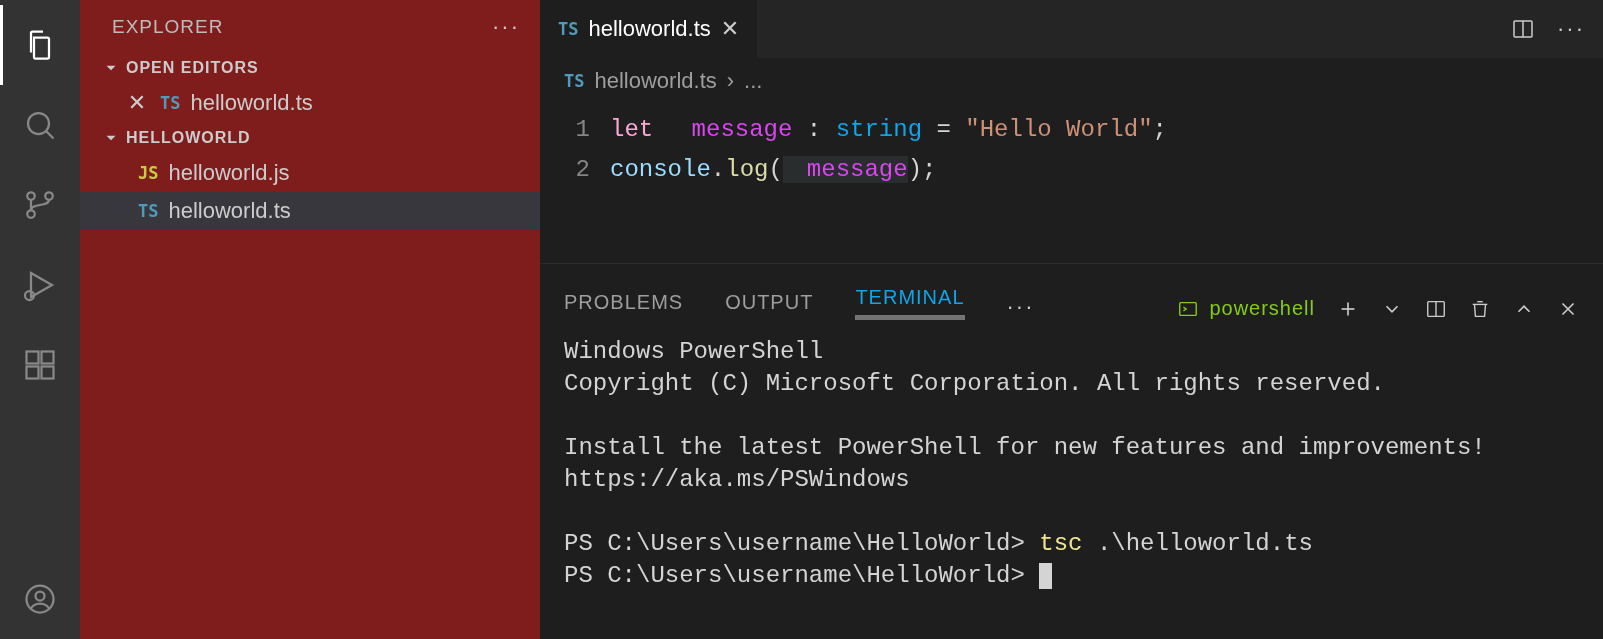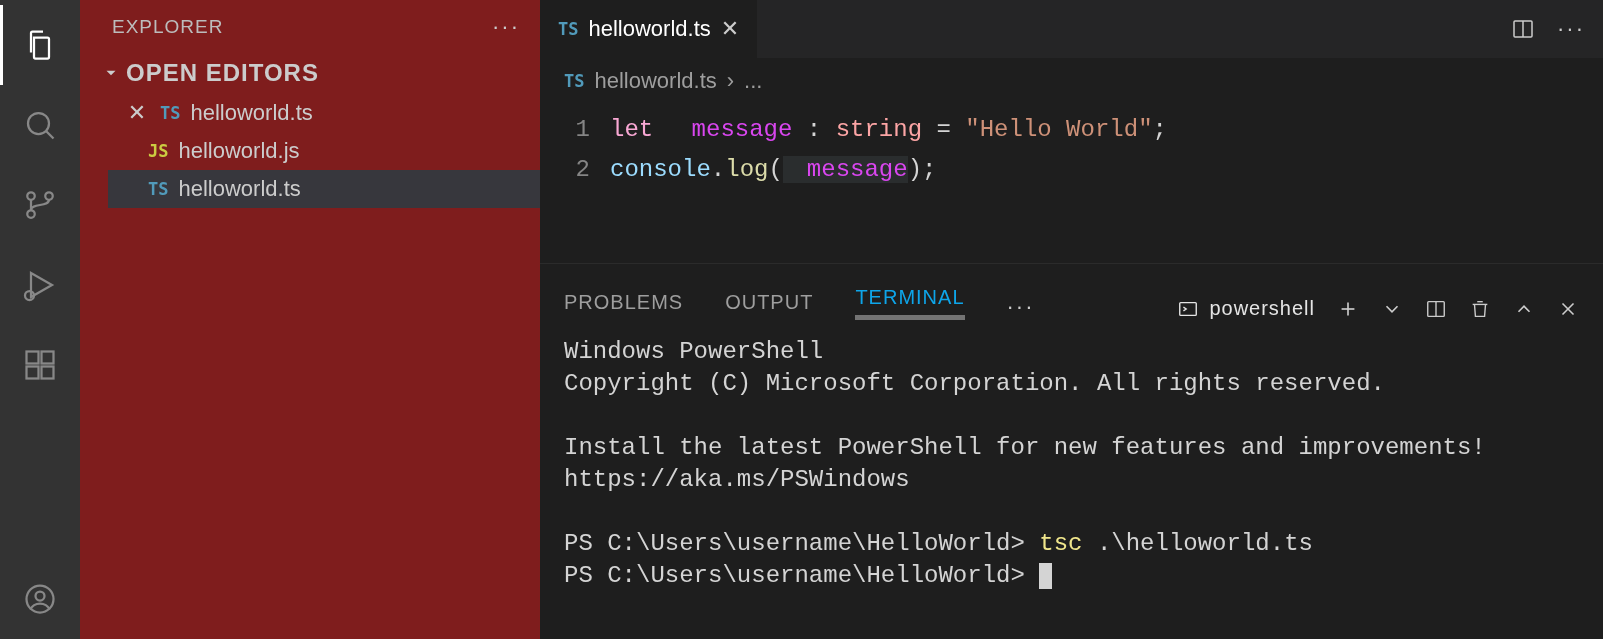--- a/index.html
+++ b/index.html
@@ -10,58 +10,58 @@
   .activity { width:80px; background:#333333; display:flex; flex-direction:column; align-items:center; padding-top:5px; position:relative; }
   .activity .act-item { width:80px; height:80px; display:flex; align-items:center; justify-content:center; color:#888; cursor:pointer; position:relative; }
   .activity .act-item.active { color:#fff; }
   .activity .act-item.active::before { content:""; position:absolute; left:0; top:0; bottom:0; width:3px; background:#fff; }
   .activity .spacer { flex:1; }
   .activity svg { width:36px; height:36px; }
 
   
   .sidebar { width:460px; background:#7f1d1d; display:flex; flex-direction:column; }
   .sb-header { display:flex; align-items:center; justify-content:space-between; padding:14px 20px 12px 32px; font-size:19px; letter-spacing:1px; color:#bcbcbc; }
-  .sb-section { font-size:24px; font-weight:700; letter-spacing:1px; color:#cccccc; padding:7px 0 7px 22px; display:flex; align-items:center; gap:6px; cursor:pointer; }
+  .sb-section { font-size:16px; font-weight:700; letter-spacing:1px; color:#cccccc; padding:7px 0 7px 22px; display:flex; align-items:center; gap:6px; cursor:pointer; }
   .sb-item { display:flex; align-items:center; gap:10px; padding:6px 0 6px 44px; font-size:22px; color:#cccccc; cursor:pointer; }
   .sb-item .close { width:26px; display:flex; justify-content:center; color:#ccc; }
   .sb-item.selected { background:#37373d; }
-  .sb-item.noclose { padding-left:40px;margin-left:28px; }
+  .sb-item.noclose { padding-left:58px; }
   .ts-badge { color:#519aba; font-weight:700; font-size:17px; font-family:Consolas,monospace; }
   .js-badge { color:#cbcb41; font-weight:700; font-size:17px; font-family:Consolas,monospace; }
   .chevron { width:18px; height:18px; }
 
   
   .main { flex:1; display:flex; flex-direction:column; background:#1e1e1e; }
 
   .tabs { height:58px; display:flex; align-items:stretch; background:#252526; }
   .tab { display:flex; align-items:center; gap:10px; padding:0 18px; background:#1e1e1e; border-right:1px solid #252526; color:#fff; font-size:22px; cursor:pointer; }
   .tab .close { font-size:22px; color:#ccc; cursor:pointer; }
   .tabs-spacer { flex:1; display:flex; align-items:center; justify-content:flex-end; padding-right:18px; gap:22px; color:#ccc; }
 
   .breadcrumb { display:flex; align-items:center; gap:10px; padding:10px 0 4px 24px; font-size:22px; color:#9e9e9e; }
 
   .editor { flex:0 0 165px; padding:12px 0 0 0; font-family:Consolas,"Courier New",monospace; font-size:24px; line-height:40px; display:flex; }
   .gutter { width:70px; text-align:right; color:#858585; padding-right:20px; }
   .code { flex:1; white-space:pre; }
   .tok-kw  { color:#f9a8d4; }
   .tok-var { color:#d946ef;padding-left:24px; }
-  .tok-type{ color:#fca5a5; }
+  .tok-type{ color:#0ea5e9; }
   .tok-op  { color:#d4d4d4; }
   .tok-str { color:#ce9178; }
   .tok-obj { color:#9cdcfe; }
   .tok-fn  { color:#dcdcaa; }
   .tok-pun { color:#d4d4d4; }
   .hl      { background:#2a2d2e; }
 
   .panel { flex:1; border-top:1px solid #2b2b2b; display:flex; flex-direction:column; }
   .panel-tabs { display:flex; align-items:flex-end; padding:0 24px; height:56px; gap:42px; font-size:20px; letter-spacing:1px; }
   .ptab { color:#9e9e9e; cursor:pointer; padding:6px 0; }
   .ptab.active { color:#0ea5e9; border-bottom:5px solid #737373; }
   .ptab-spacer { flex:1; }
-  .panel-tools { display:flex; align-items:center; gap:22px; color:#e5e5e5; font-size:20px;margin-top:25px; }
+  .panel-tools { display:flex; align-items:center; gap:22px; color:#84cc16; font-size:20px;margin-top:25px; }
   .panel-tools .shell { display:flex; align-items:center; gap:10px; }
   .panel-tools svg { width:22px; height:22px; }
 
   .terminal { flex:1; padding:16px 24px 7px 24px; font-family:Consolas,"Courier New",monospace; font-size:24px; line-height:32px; color:#d4d4d4; white-space:pre; }
   .term-cmd { color:#f0e68c; }
   .term-cursor { display:inline-block; width:13px; height:26px; background:#d4d4d4; vertical-align:text-bottom; }
 
   .dots { font-size:22px; letter-spacing:2px; color:#ccc; cursor:pointer; }
   .icon-btn { cursor:pointer; color:#ccc; display:flex; align-items:center; }
 </style>
@@ -125,20 +125,26 @@
         <path d="M4 6l4 4 4-4z"></path>
       </svg>
     <span>OPEN EDITORS</span>
   </div>
   <div class="sb-item">
     <span class="close">✕</span>
     <span class="ts-badge">TS</span>
     <span>helloworld.ts</span>
   </div>
 
+  <div class="sb-section">
+    <svg class="chevron" viewBox="0 0 16 16" fill="currentColor">
+        <path d="M4 6l4 4 4-4z"></path>
+      </svg>
+    <span>HELLOWORLD</span>
+  </div>
   <div class="sb-item noclose">
     <span class="js-badge">JS</span>
     <span>helloworld.js</span>
   </div>
   <div class="sb-item noclose selected">
     <span class="ts-badge">TS</span>
     <span>helloworld.ts</span>
   </div>
 </div>
 

